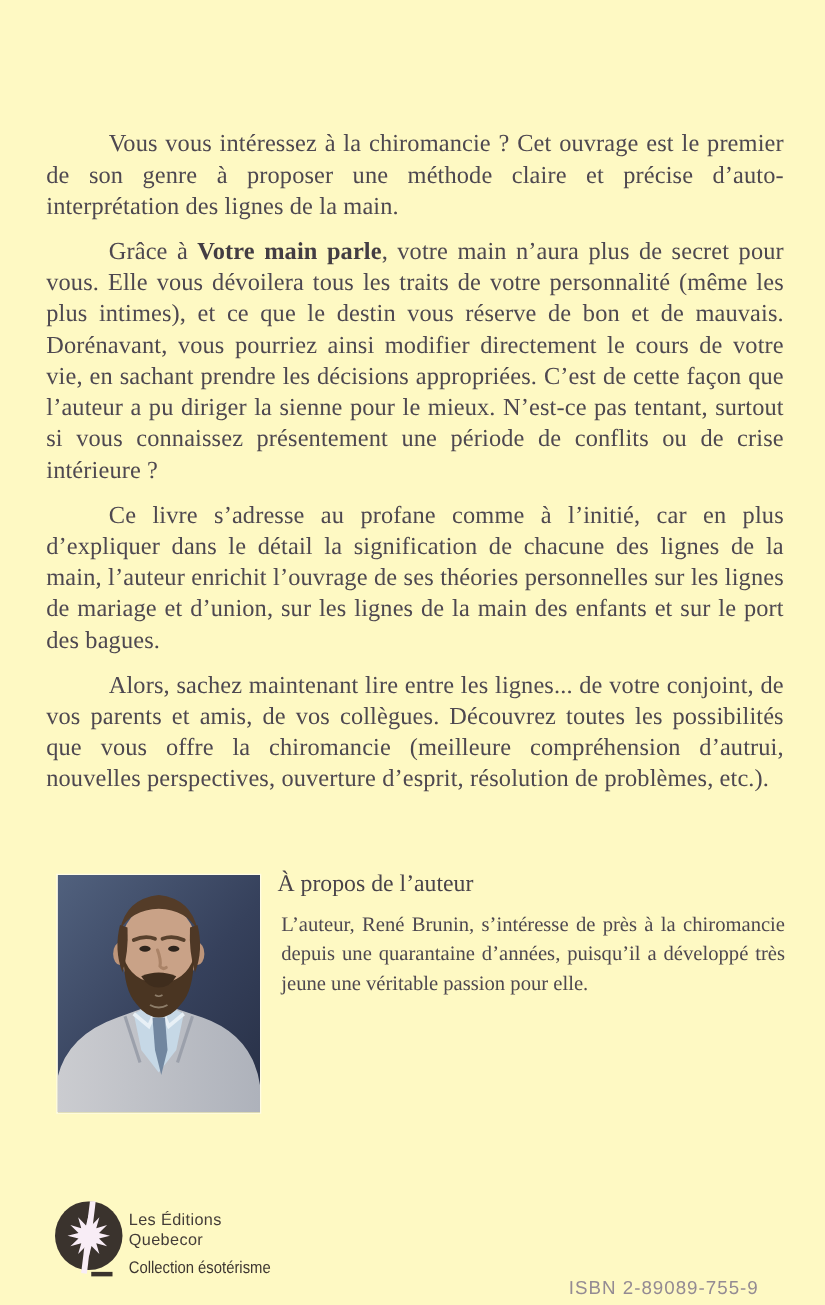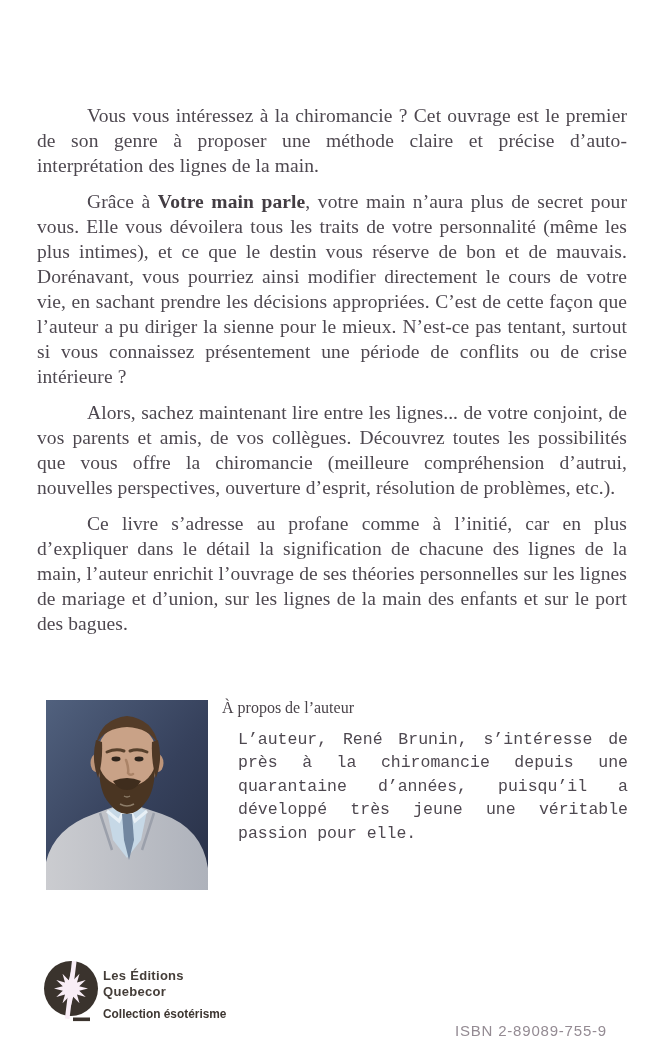--- a/index.html
+++ b/index.html
@@ -22,58 +22,58 @@
   .photo{
     position:absolute;left:0;top:4px;width:162px;height:190px;
     box-shadow:0 0 0 1px rgba(255,255,255,.55);
     overflow:hidden;
   }
   .about-text{
     margin-left:176px;width:406px;
     font-size:16.5px;line-height:23.5px;text-align:justify;
   }
   .about-heading{
-    font-size:16px;font-weight:normal;margin:0 0 8px 0;color:#4a444a;
+    font-size:19px;font-weight:normal;margin:0 0 8px 0;color:#4a444a;
   }
-  .about-text p{margin:0 0 7px 16px;font-family:Liberation Mono, monospace;}
+  .about-text p{margin:0 0 7px 3px;}
   
   .logo{position:absolute;left:43px;top:961px;width:56px;height:62px;}
   .pub-block{
     position:absolute;left:103px;top:968px;
     font-family:"Liberation Sans","DejaVu Sans",sans-serif;
-    font-weight:bold;color:#443d38;
+    font-weight:normal;color:#443d38;
   }
   .pub-line{font-size:13px;line-height:15.5px;letter-spacing:.3px;}
   .collection{
     font-size:13.5px;margin-top:7px;letter-spacing:0;
     transform:scaleX(.88);transform-origin:left center;color:#3d3631;
   }
   .isbn{
     position:absolute;left:455px;top:1022px;
     font-family:"Liberation Sans","DejaVu Sans",sans-serif;
     font-size:15px;letter-spacing:.8px;color:#948b93;
   }
 </style>
 </head>
 <body>
 
-<div class="cover" style="background: #ffffff; color: rgb(78, 72, 80);">
+<div class="cover" style="background: #fef9c3; color: rgb(78, 72, 80);">
 
   <main class="synopsis">
     <p>
       <span>Vous vous intéressez à la chiromancie ? Cet ouvrage est le premier de son genre à proposer une méthode claire et précise d’auto-interprétation des lignes de la main.</span>
     </p>
     <p>
       <span>Grâce à </span><strong class="book-title">Votre main parle</strong><span>, votre main n’aura plus de secret pour vous. Elle vous dévoilera tous les traits de votre personnalité (même les plus intimes), et ce que le destin vous réserve de bon et de mauvais. Dorénavant, vous pourriez ainsi modifier directement le cours de votre vie, en sachant prendre les décisions appropriées. C’est de cette façon que l’auteur a pu diriger la sienne pour le mieux. N’est-ce pas tentant, surtout si vous connaissez présentement une période de conflits ou de crise intérieure ?</span>
     </p>
     <p>
-      <span>Alors, sachez maintenant lire entre les lignes... de votre conjoint, de vos parents et amis, de vos collègues. Découvrez toutes les possibilités que vous offre la chiromancie (meilleure compréhension d’autrui, nouvelles perspectives, ouverture d’esprit, résolution de problèmes, etc.).</span>
+      <span>Ce livre s’adresse au profane comme à l’initié, car en plus d’expliquer dans le détail la signification de chacune des lignes de la main, l’auteur enrichit l’ouvrage de ses théories personnelles sur les lignes de mariage et d’union, sur les lignes de la main des enfants et sur le port des bagues.</span>
     </p>
     <p>
-      <span>Ce livre s’adresse au profane comme à l’initié, car en plus d’expliquer dans le détail la signification de chacune des lignes de la main, l’auteur enrichit l’ouvrage de ses théories personnelles sur les lignes de mariage et d’union, sur les lignes de la main des enfants et sur le port des bagues.</span>
+      <span>Alors, sachez maintenant lire entre les lignes... de votre conjoint, de vos parents et amis, de vos collègues. Découvrez toutes les possibilités que vous offre la chiromancie (meilleure compréhension d’autrui, nouvelles perspectives, ouverture d’esprit, résolution de problèmes, etc.).</span>
     </p>
   </main>
 
   <section class="about">
     <div class="photo">
       <svg viewBox="0 0 162 190" width="162" height="190">
         <defs>
           <linearGradient id="pbg" x1="0" y1="0" x2="1" y2="1">
             <stop offset="0" stop-color="#51617e"></stop>
             <stop offset="0.55" stop-color="#36415c"></stop>

